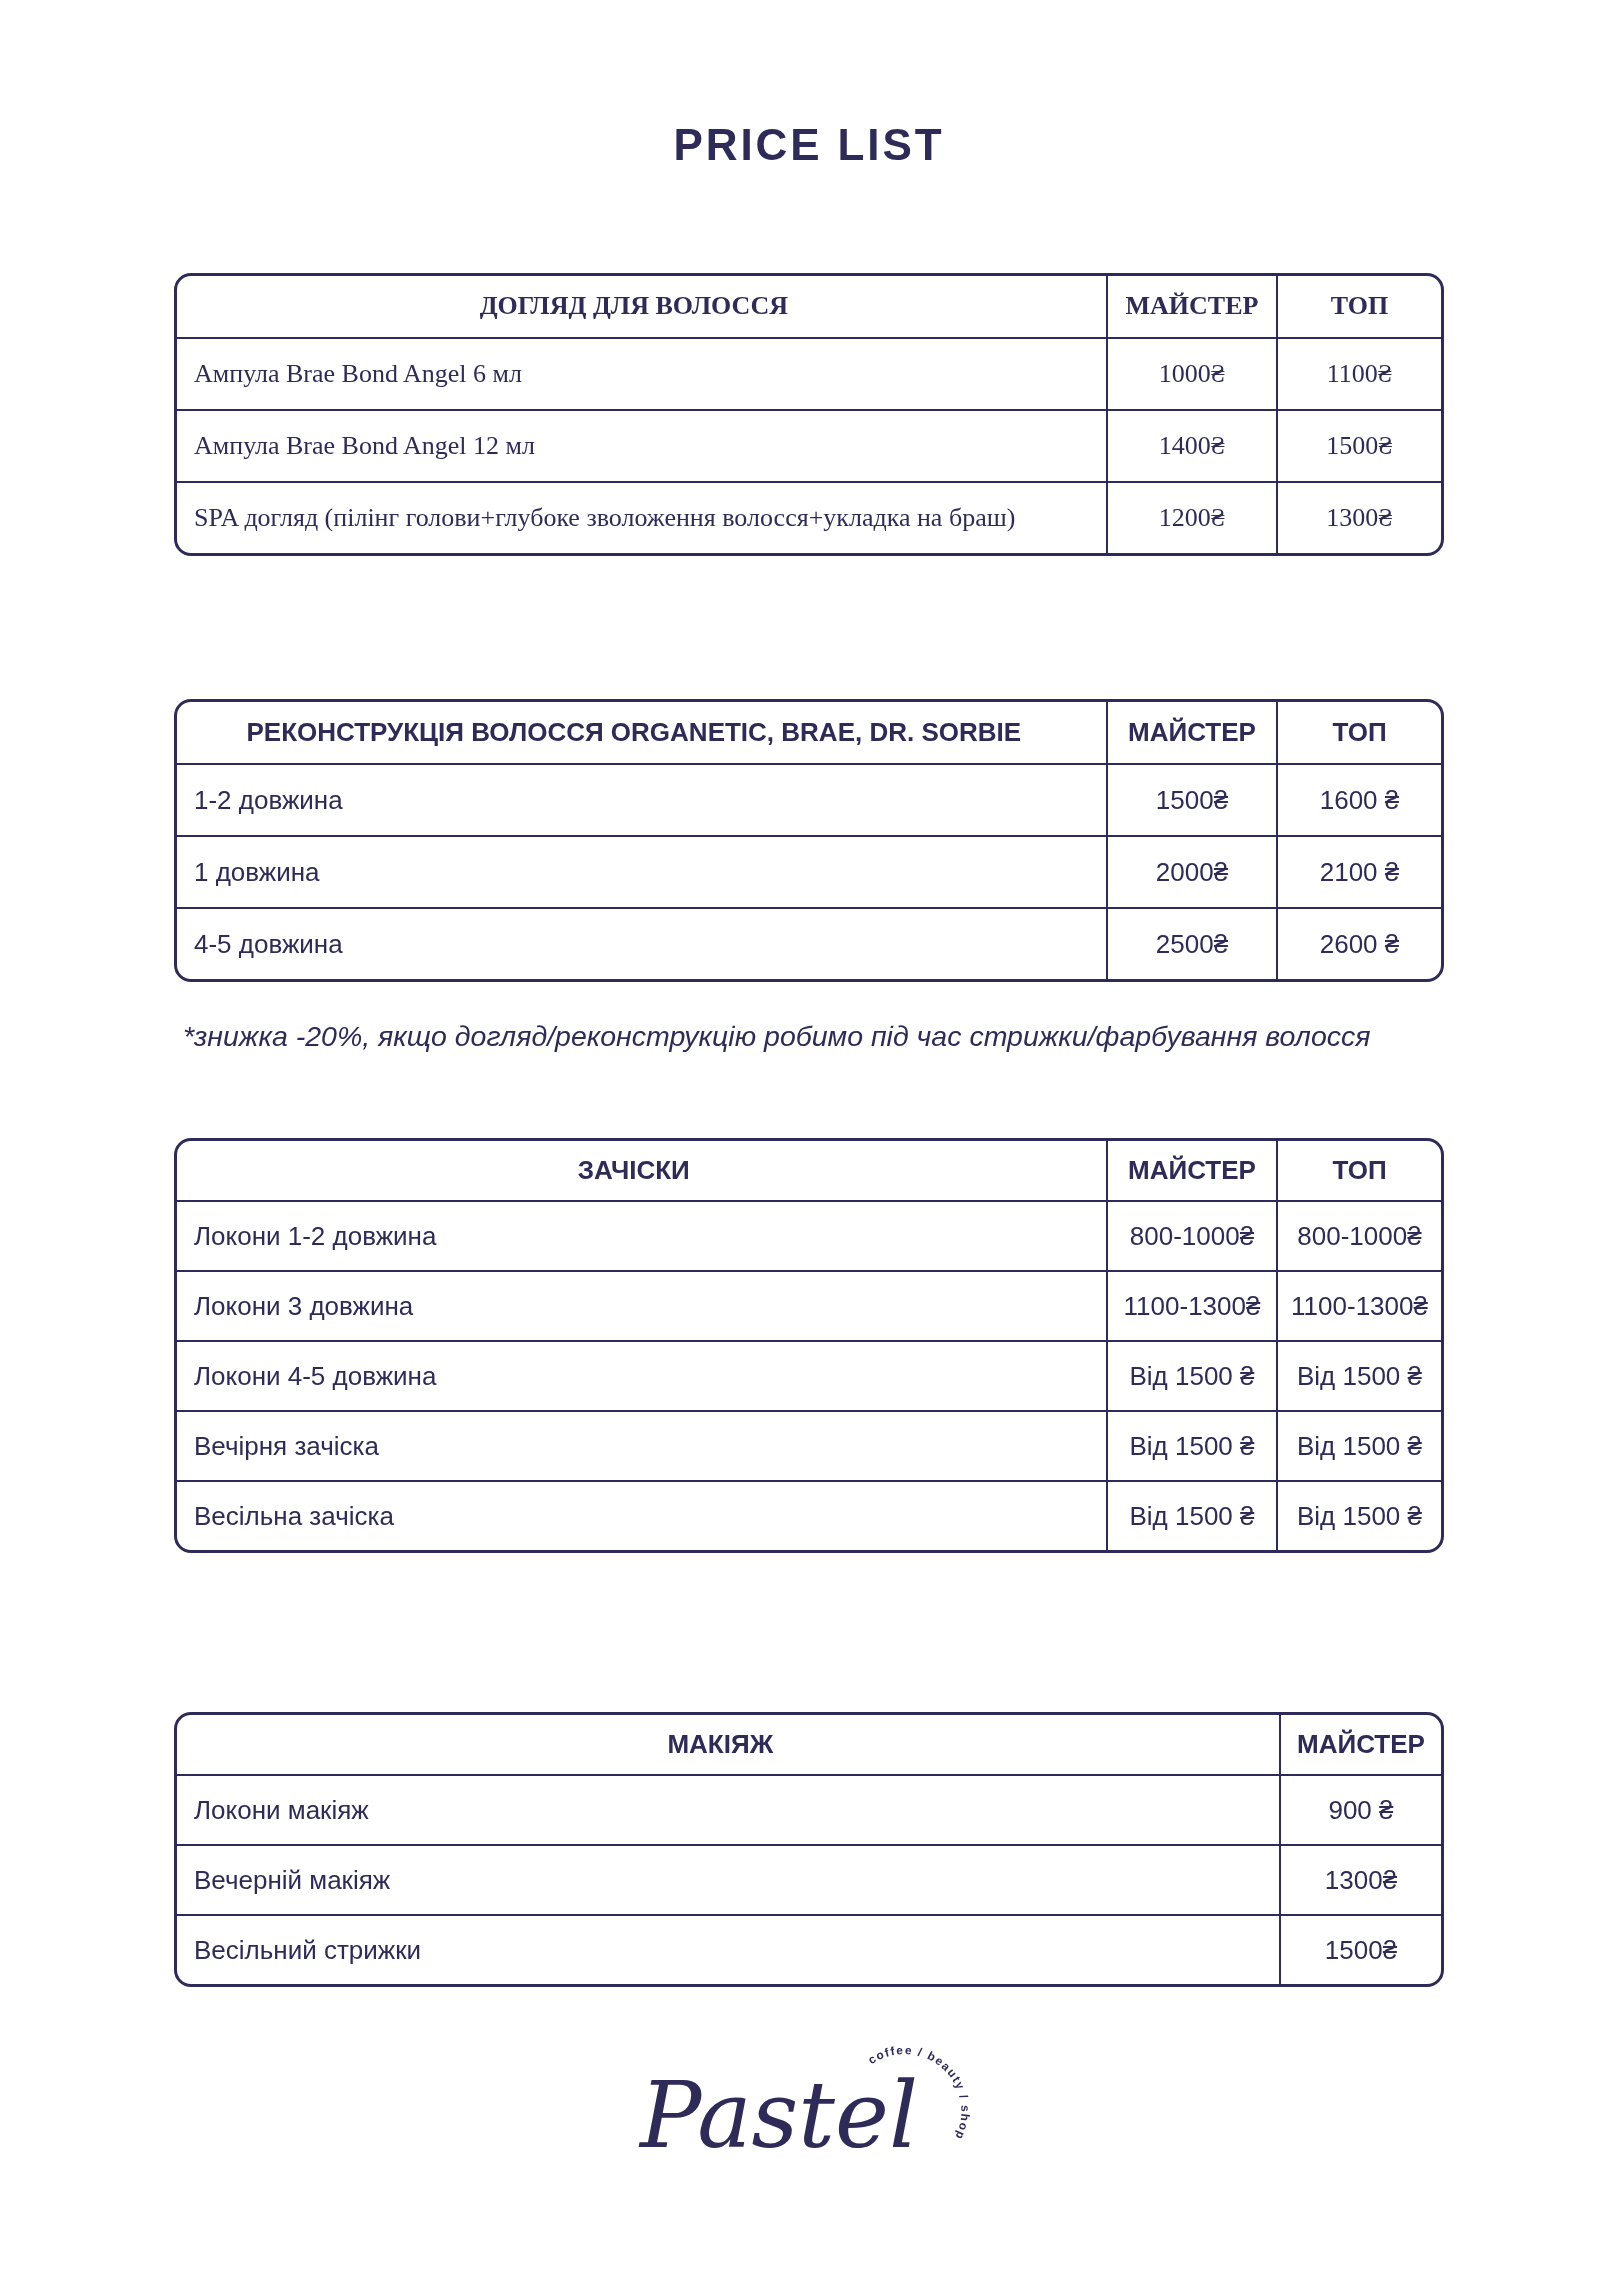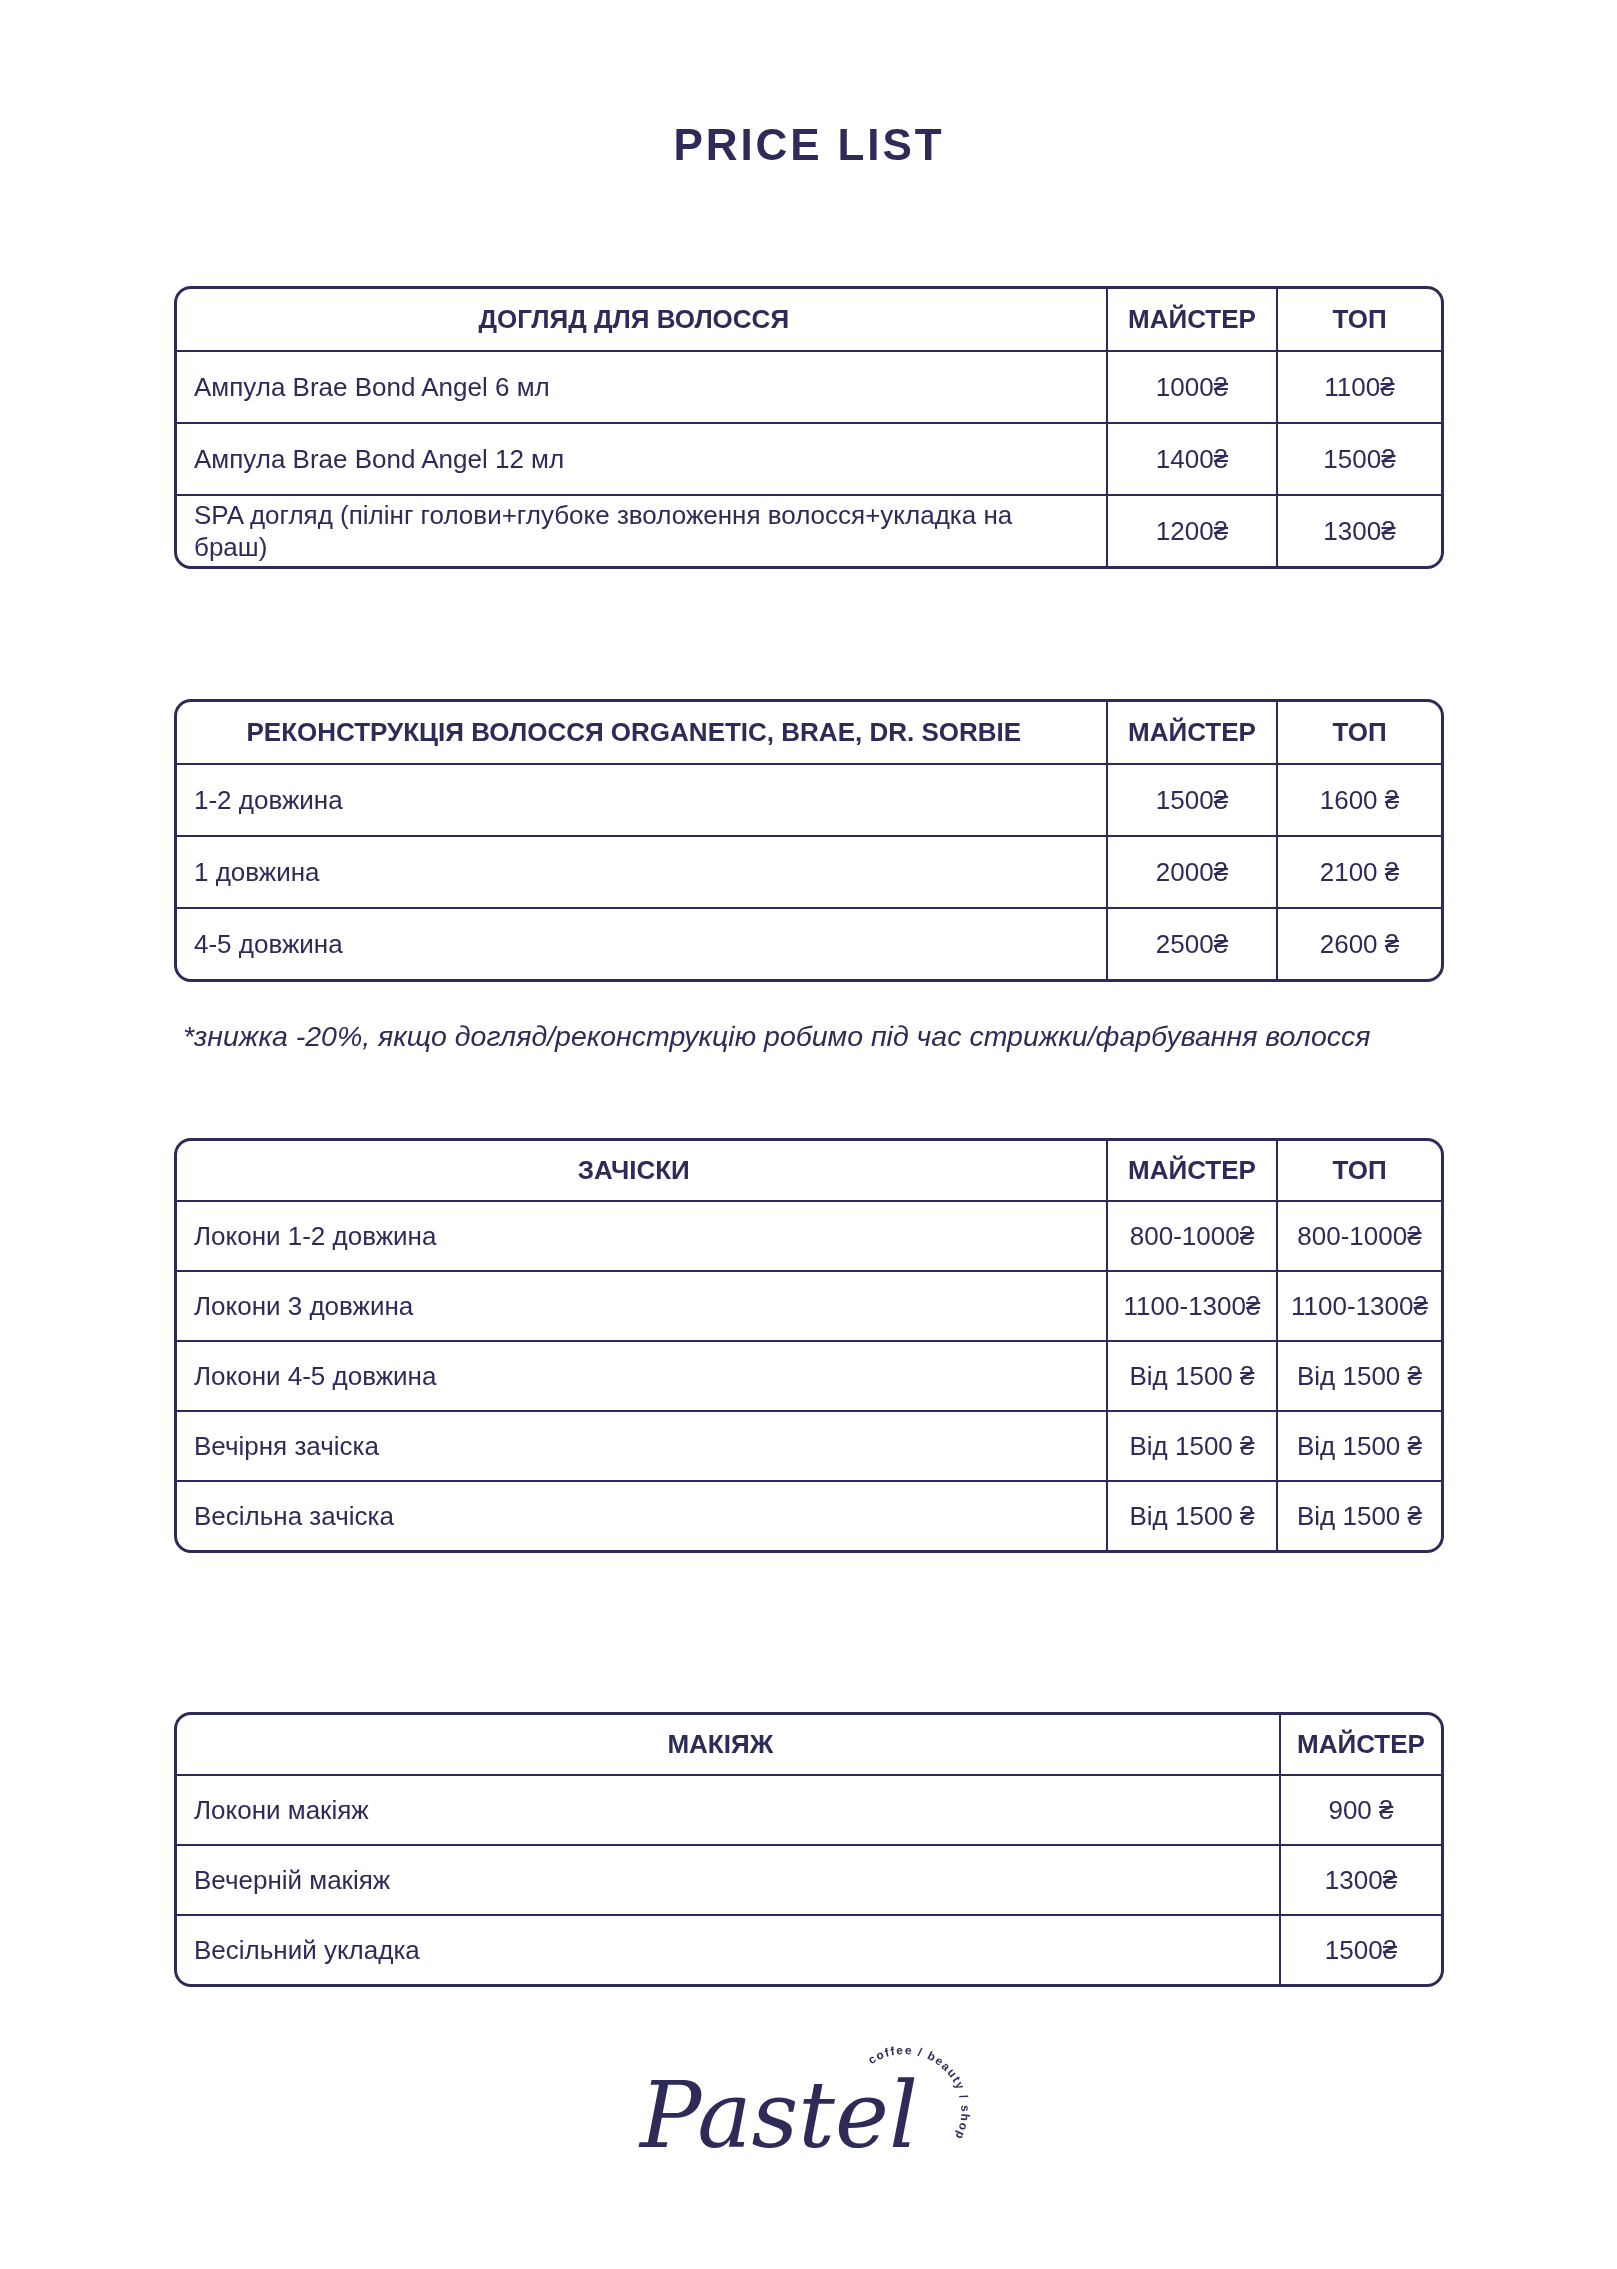--- a/index.html
+++ b/index.html
@@ -40,21 +40,21 @@
   .cell-service{flex:1 1 auto;justify-content:flex-start;padding-left:17px;padding-right:23px;}
   .cell-master{flex:0 0 170px;justify-content:center;text-align:center;}
   .cell-top{flex:0 0 165px;justify-content:center;text-align:center;}
   .t4 .cell-master{flex:0 0 162px;}
   .header-row .tcell{font-weight:600;justify-content:center;text-align:center;padding-left:7.6px;}
   .h64 .header-row .tcell{min-height:61px;}
   .h62 .header-row .tcell{min-height:59px;}
   .r74 .trow:not(.header-row) .tcell{min-height:70px;}
   .r71 .trow:not(.header-row) .tcell{min-height:68px;}
   .r72 .trow:not(.header-row) .tcell{min-height:68px;}
-  #table-hair-care{top:286px;}
+  #table-hair-care{top:273px;font-family:Liberation Serif, serif;}
   #table-reconstruction{top:699px;}
   .discount-note{
     position:absolute;top:1004px;left:183px;width:1265px;
     font-size:28.5px;font-style:italic;font-weight:500;margin-top:16px;
   }
   #table-hairstyles{top:1138px;}
   #table-makeup{top:1712px;}
   .logo-wrap{
     position:absolute;top:2035px;left:0;width:100%;
     display:flex;justify-content:center;
@@ -154,21 +154,21 @@
   </div>
   <div class="trow">
     <div class="tcell cell-service">Локони макіяж</div>
     <div class="tcell cell-master">900 ₴</div>
   </div>
   <div class="trow">
     <div class="tcell cell-service">Вечерній макіяж</div>
     <div class="tcell cell-master">1300₴</div>
   </div>
   <div class="trow">
-    <div class="tcell cell-service">Весільний укладка</div>
+    <div class="tcell cell-service">Весільний стрижки</div>
     <div class="tcell cell-master">1500₴</div>
   </div>
 </div>
 
 <div class="logo-wrap">
   <svg class="logo-svg" width="418" height="200" viewBox="0 0 440 210">
     <defs>
       <path id="taglineArc" d="M 285.6,30.9 A 60,60 0 1 1 346.3,133.9" fill="none"></path>
     </defs>
     <text x="42" y="118" font-family="'DejaVu Serif','Liberation Serif',serif" font-style="italic" font-size="96">Pastel</text>

